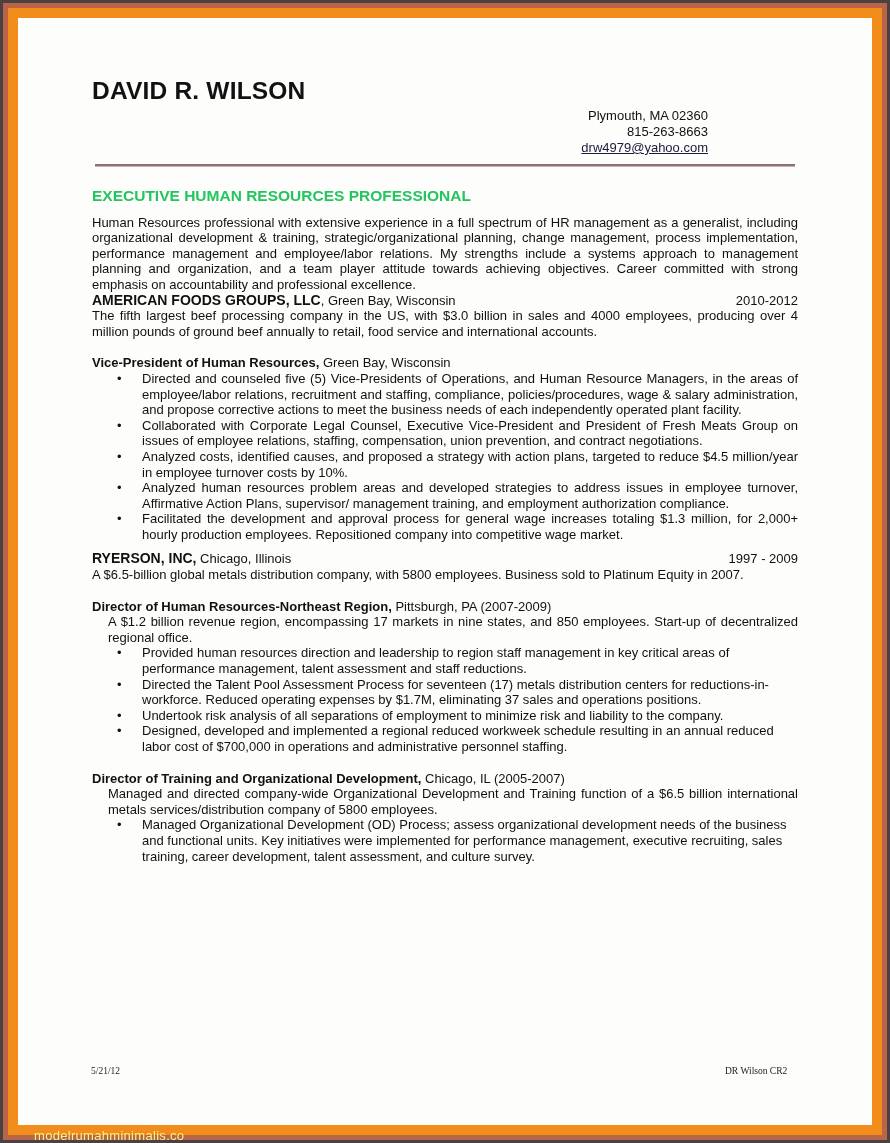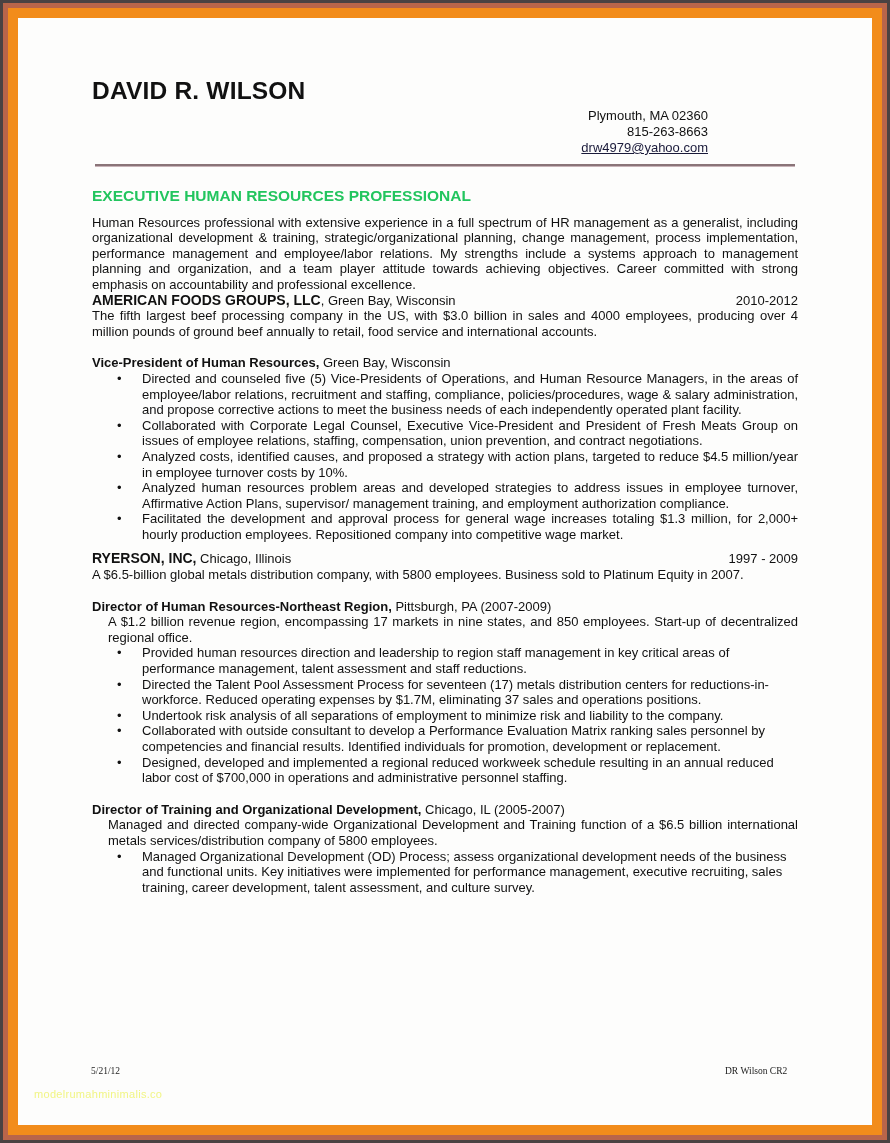--- a/index.html
+++ b/index.html
@@ -65,22 +65,22 @@
   .indent { padding-left: 16px; }
   .footer-date {
     position: absolute; left: 91px; top: 1066px;
     font-family: "Liberation Serif", serif; font-size: 9.5px; color: #222;
   }
   .footer-id {
     position: absolute; left: 725px; top: 1066px;
     font-family: "Liberation Serif", serif; font-size: 9.5px; color: #222;
   }
   .watermark {
-    position: absolute; left: 34px; top: 1088px;
-    font-size: 11px; color: #f1f585; letter-spacing: 0.3px;
+    position: absolute; left: 34px; top: 1128px;
+    font-size: 13px; color: #f1f585; letter-spacing: 0.3px;
   }
   .tight { text-align: left; }
 </style>
 </head>
 <body>
 
 <div class="frame-outer">
   <div class="frame-orange">
     <div class="frame-inner"></div>
   </div>
@@ -139,21 +139,20 @@
 
       <div>
         <div>
           <span class="role">Director of Human Resources-Northeast Region,</span><span> Pittsburgh, PA (2007-2009)</span>
         </div>
         <p class="indent">A $1.2 billion revenue region, encompassing 17 markets in nine states, and 850 employees. Start-up of decentralized regional office.</p>
         <ul>
           <li class="tight">Provided human resources direction and leadership to region staff management in key critical areas of performance management, talent assessment and staff reductions.</li>
           <li class="tight">Directed the Talent Pool Assessment Process for seventeen (17) metals distribution centers for reductions-in-workforce. Reduced operating expenses by $1.7M, eliminating 37 sales and operations positions.</li>
           <li class="tight">Undertook risk analysis of all separations of employment to minimize risk and liability to the company.</li>
-          <li class="tight">Collaborated with outside consultant to develop a Performance Evaluation Matrix ranking sales personnel by competencies and financial results.  Identified individuals for promotion, development or replacement.</li>
           <li class="tight">Designed, developed and implemented a regional reduced workweek schedule resulting in an annual reduced labor cost of $700,000 in operations and administrative personnel staffing.</li>
         </ul>
       </div>
 
       <div class="gap"></div>
 
       <div>
         <div>
           <span class="role">Director of Training and Organizational Development,</span><span> Chicago, IL (2005-2007)</span>
         </div>

